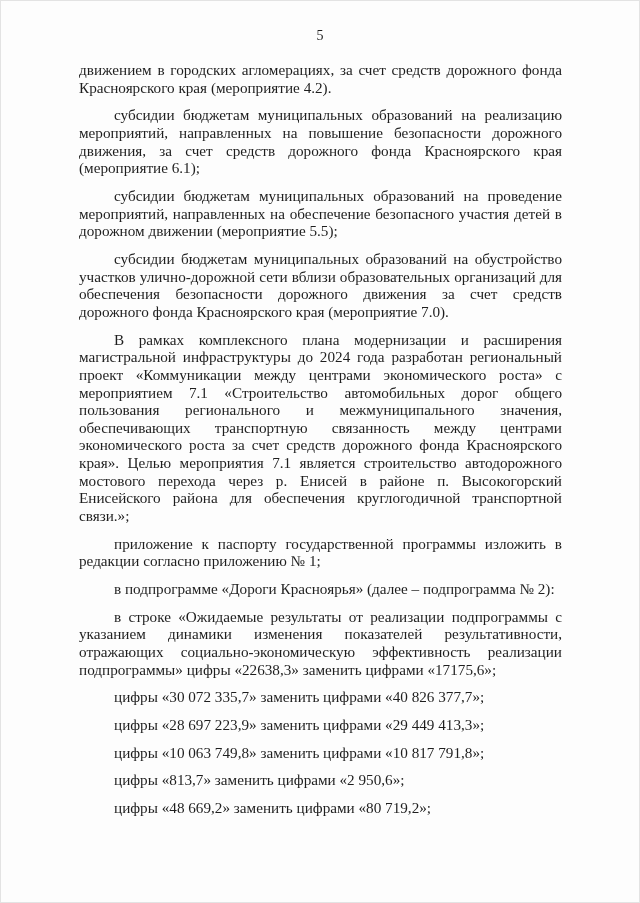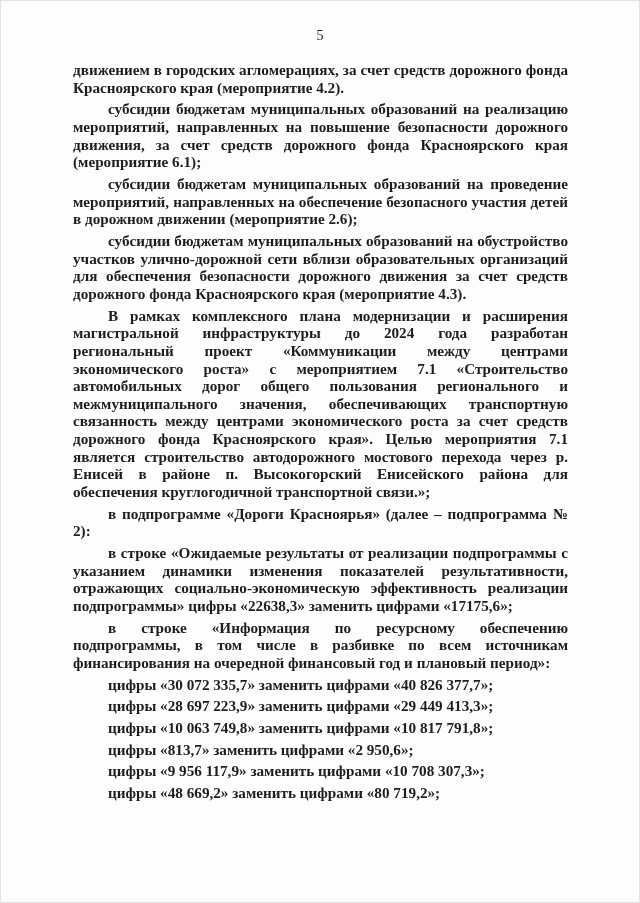--- a/index.html
+++ b/index.html
@@ -24,43 +24,41 @@
     line-height: 16px;
   }
   .content {
     margin-top: 17px;
     padding: 0 67px 0 68px;
     font-size: 15.2px;
     line-height: 17.65px;
     text-align: justify;
   }
   .content p {
-    margin: 4px;
+    margin: 10px;
     padding: 0;
     text-indent: 35px;
-    font-weight: bold;
   }
   .content p.no-indent {
     text-indent: 0;
   }
 </style>
 </head>
 <body>
 
 <div class="page">
   <div class="page-number">5</div>
   <div class="content" id="content">
       <p class="no-indent">движением в городских агломерациях, за счет средств дорожного фонда Красноярского края (мероприятие 4.2).</p>
       <p>субсидии бюджетам муниципальных образований на реализацию мероприятий, направленных на повышение безопасности дорожного движения, за счет средств дорожного фонда Красноярского края (мероприятие 6.1);</p>
-      <p>субсидии бюджетам муниципальных образований на проведение мероприятий, направленных на обеспечение безопасного участия детей в дорожном движении (мероприятие 2.6);</p>
-      <p>субсидии бюджетам муниципальных образований на обустройство участков улично-дорожной сети вблизи образовательных организаций для обеспечения безопасности дорожного движения за счет средств дорожного фонда Красноярского края (мероприятие 4.3).</p>
+      <p>субсидии бюджетам муниципальных образований на проведение мероприятий, направленных на обеспечение безопасного участия детей в дорожном движении (мероприятие 5.5);</p>
+      <p>субсидии бюджетам муниципальных образований на обустройство участков улично-дорожной сети вблизи образовательных организаций для обеспечения безопасности дорожного движения за счет средств дорожного фонда Красноярского края (мероприятие 7.0).</p>
       <p>В рамках комплексного плана модернизации и расширения магистральной инфраструктуры до 2024 года разработан региональный проект «Коммуникации между центрами экономического роста» с мероприятием 7.1 «Строительство автомобильных дорог общего пользования регионального и межмуниципального значения, обеспечивающих транспортную связанность между центрами экономического роста за счет средств дорожного фонда Красноярского края». Целью мероприятия 7.1 является строительство автодорожного мостового перехода через р. Енисей в районе п. Высокогорский Енисейского района для обеспечения круглогодичной транспортной связи.»;</p>
+      <p>приложение к паспорту государственной программы изложить в редакции согласно приложению № 1;</p>
       <p>в подпрограмме «Дороги Красноярья» (далее – подпрограмма № 2):</p>
       <p>в строке «Ожидаемые результаты от реализации подпрограммы с указанием динамики изменения показателей результативности, отражающих социально-экономическую эффективность реализации подпрограммы» цифры «22638,3» заменить цифрами «17175,6»;</p>
-      <p>в строке «Информация по ресурсному обеспечению подпрограммы, в том числе в разбивке по всем источникам финансирования на очередной финансовый год и плановый период»:</p>
       <p>цифры «30 072 335,7» заменить цифрами «40 826 377,7»;</p>
       <p>цифры «28 697 223,9» заменить цифрами «29 449 413,3»;</p>
       <p>цифры «10 063 749,8» заменить цифрами «10 817 791,8»;</p>
       <p>цифры «813,7» заменить цифрами «2 950,6»;</p>
-      <p>цифры «9 956 117,9» заменить цифрами «10 708 307,3»;</p>
       <p>цифры «48 669,2» заменить цифрами «80 719,2»;</p>
     </div>
 </div>
 
 </body></html>

